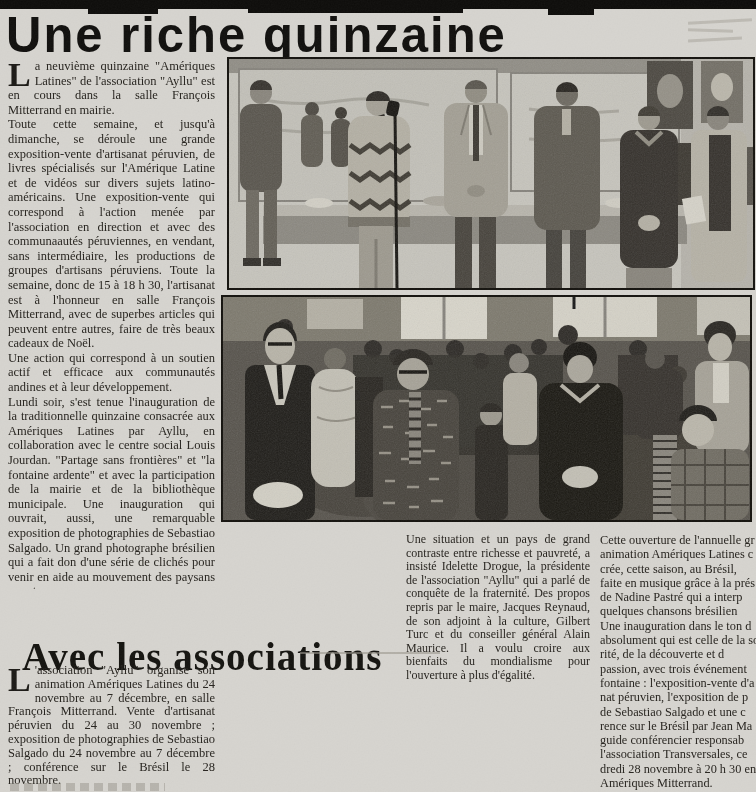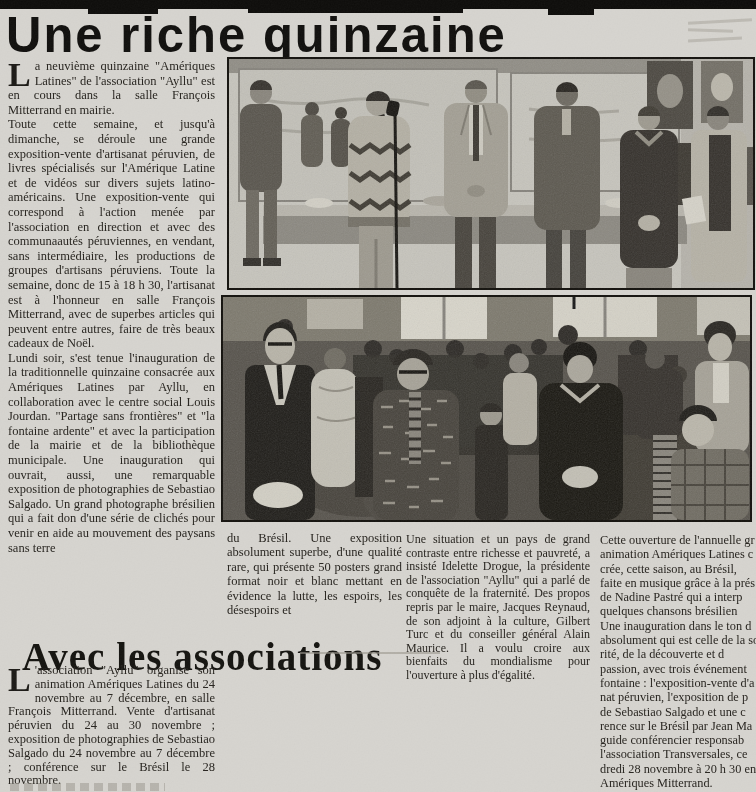--- a/index.html
+++ b/index.html
@@ -79,20 +79,21 @@
 
   <div class="pencil-marks">
       <span></span>
       <span></span>
       <span></span>
     </div>
 
   <div class="bodycol col1">
     <p><span class="dropcap">L</span><span>a neuvième quinzaine "Amériques Latines" de l'association "Ayllu" est en cours dans la salle François Mitterrand en mairie.</span></p>
     <p>Toute cette semaine, et jusqu'à dimanche, se déroule une grande exposition-vente d'artisanat péruvien, de livres spécialisés sur l'Amérique Latine et de vidéos sur divers sujets latino-américains. Une exposition-vente qui correspond à l'action menée par l'association en direction et avec des communaautés péruviennes, en vendant, sans intermédiaire, les productions de groupes d'artisans péruviens. Toute la semaine, donc de 15 à 18 h 30, l'artisanat est à l'honneur en salle François Mitterrand, avec de superbes articles qui peuvent entre autres, faire de très beaux cadeaux de Noël.</p>
+    <p>Une action qui correspond à un soutien actif et efficace aux communautés andines et à leur développement.</p>
     <p>Lundi soir, s'est tenue l'inauguration de la traditionnelle quinzaine consacrée aux Amériques Latines par Ayllu, en collaboration avec le centre social Louis Jourdan. "Partage sans frontières" et "la fontaine ardente" et avec la participation de la mairie et de la bibliothèque municipale. Une inauguration qui ouvrait, aussi, une remarquable exposition de photographies de Sebastiao Salgado. Un grand photographe brésilien qui a fait don d'une série de clichés pour venir en aide au mouvement des paysans sans terre</p>
   </div>
 
   <figure class="photo photo-top">
     <svg viewBox="0 0 524 229" preserveAspectRatio="none">
       <defs>
         <filter id="grainA" x="0" y="0" width="100%" height="100%">
           <feTurbulence type="fractalNoise" baseFrequency="0.9" numOctaves="2"></feTurbulence>
           <feColorMatrix type="saturate" values="0"></feColorMatrix>
         </filter>
@@ -266,23 +267,20 @@
       <path d="M456 124 a19 16 0 0 1 38 0 z" fill="#1c1a16"></path>
       <ellipse cx="475" cy="133" rx="16" ry="16" fill="#bab6aa"></ellipse>
       <rect x="448" y="152" width="78" height="71" rx="12" fill="#6e6a60"></rect>
       <g stroke="#3a362f" stroke-width="2" opacity="0.8">
           <path d="M448 168 h78 M448 188 h78 M448 208 h78 M462 152 v71 M482 152 v71 M502 152 v71"></path>
         </g>
       <rect width="527" height="223" filter="url(#grainB)" opacity="0.15"></rect>
     </svg>
   </figure>
 
-  <div class="bodycol col2">
-    <p>du Brésil. Une exposition absolument superbe, d'une qualité rare, qui présente 50 posters grand format noir et blanc mettant en évidence la lutte, les espoirs, les désespoirs et</p>
-  </div>
 
   <div class="bodycol col3">
     <p>Une situation et un pays de grand contraste entre richesse et pauvreté, a insisté Idelette Drogue, la présidente de l'association "Ayllu" qui a parlé de conquête de la fraternité. Des propos repris par le maire, Jacques Reynaud, de son adjoint à la culture, Gilbert Turc et du conseiller général Alain Maurice. Il a voulu croire aux bienfaits du mondialisme pour l'ouverture à plus d'égalité.</p>
   </div>
 
   <div class="bodycol col4">
     <div class="line">Cette ouverture de l'annuelle gr</div>
     <div class="line">animation Amériques Latines c</div>
     <div class="line">crée, cette saison, au Brésil,</div>
     <div class="line">faite en musique grâce à la prés</div>

